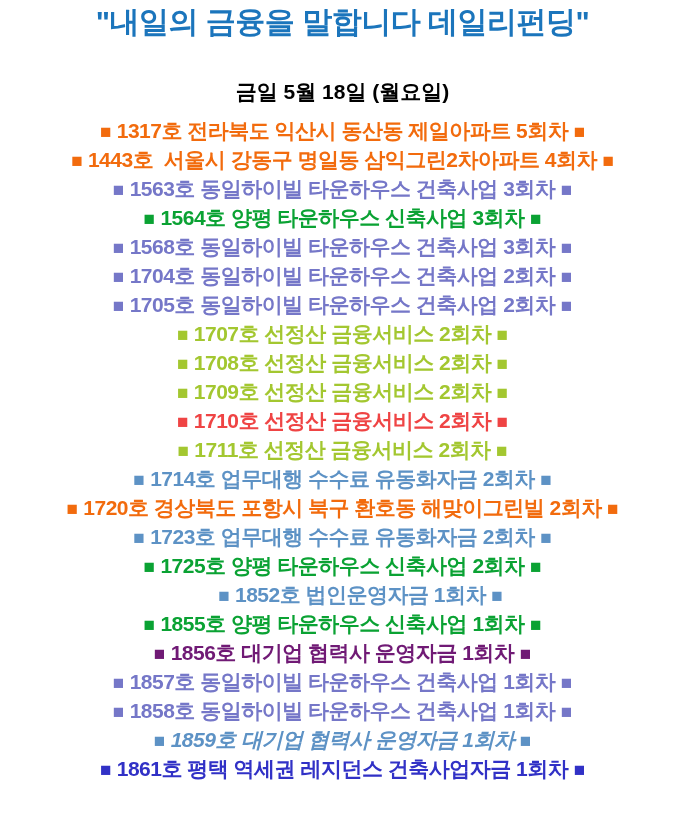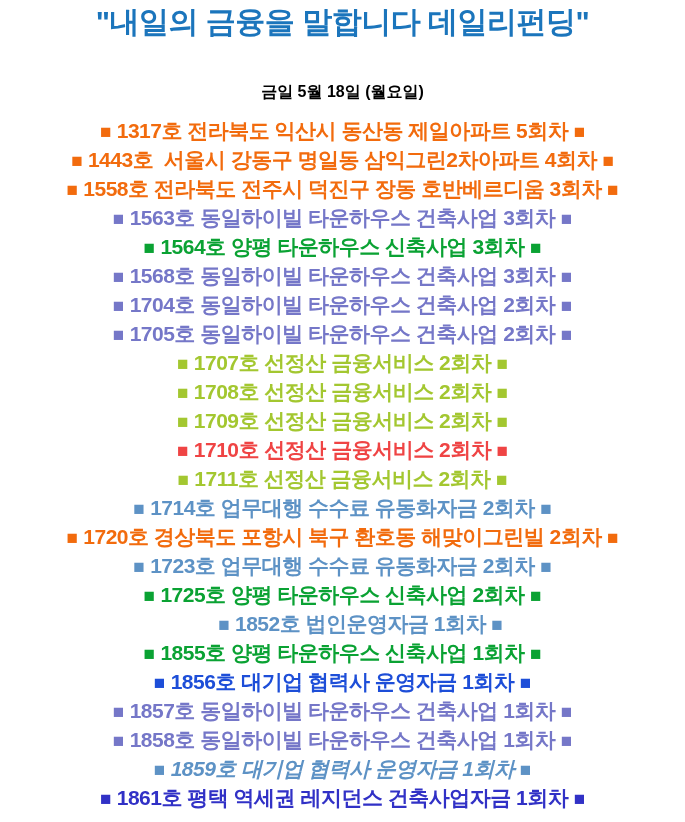--- a/index.html
+++ b/index.html
@@ -23,21 +23,21 @@
   .title {
     padding-top: 5px;
     font-size: 30px;
     line-height: 34px;
     font-weight: bold;
     letter-spacing: -0.5px;
     white-space: pre-wrap;
   }
   .date {
     margin-top: 44px;
-    font-size: 16px;
+    font-size: 21px;
     line-height: 18px;
     font-weight: bold;
     color: #000000;
     white-space: pre-wrap;
   }
   .list {
     margin-top: 16px;
   }
   .row {
     font-size: 21px;
@@ -53,36 +53,35 @@
 </style>
 </head>
 <body>
 
 <div class="page">
   <div class="title" style="color: rgb(27, 117, 188);">"내일의 금융을 말합니다 데일리펀딩"</div>
   <div class="date" style="color: rgb(0, 0, 0);">금일 5월 18일 (월요일)</div>
   <div class="list">
       <div class="row" style="color: rgb(242, 107, 13);"><span class="sq">■</span><span> 1317호 전라북도 익산시 동산동 제일아파트 5회차 </span><span class="sq">■</span></div>
       <div class="row" style="color: rgb(242, 107, 13);"><span class="sq">■</span><span> 1443호  서울시 강동구 명일동 삼익그린2차아파트 4회차 </span><span class="sq">■</span></div>
-      <div class="row" style="color: rgb(242, 107, 13);"><span class="sq">■</span><span> 1558호 전라북도 전주시 덕진구 장동 호반베르디움 3회차 </span><span class="sq">■</span></div>
       <div class="row" style="color: rgb(117, 119, 200);"><span class="sq">■</span><span> 1563호 동일하이빌 타운하우스 건축사업 3회차 </span><span class="sq">■</span></div>
       <div class="row" style="color: rgb(10, 162, 51);"><span class="sq">■</span><span> 1564호 양평 타운하우스 신축사업 3회차 </span><span class="sq">■</span></div>
       <div class="row" style="color: rgb(117, 119, 200);"><span class="sq">■</span><span> 1568호 동일하이빌 타운하우스 건축사업 3회차 </span><span class="sq">■</span></div>
       <div class="row" style="color: rgb(117, 119, 200);"><span class="sq">■</span><span> 1704호 동일하이빌 타운하우스 건축사업 2회차 </span><span class="sq">■</span></div>
       <div class="row" style="color: rgb(117, 119, 200);"><span class="sq">■</span><span> 1705호 동일하이빌 타운하우스 건축사업 2회차 </span><span class="sq">■</span></div>
       <div class="row" style="color: rgb(163, 199, 48);"><span class="sq">■</span><span> 1707호 선정산 금융서비스 2회차 </span><span class="sq">■</span></div>
       <div class="row" style="color: rgb(163, 199, 48);"><span class="sq">■</span><span> 1708호 선정산 금융서비스 2회차 </span><span class="sq">■</span></div>
       <div class="row" style="color: rgb(163, 199, 48);"><span class="sq">■</span><span> 1709호 선정산 금융서비스 2회차 </span><span class="sq">■</span></div>
       <div class="row" style="color: #ef4444;"><span class="sq">■</span><span> 1710호 선정산 금융서비스 2회차 </span><span class="sq">■</span></div>
       <div class="row" style="color: rgb(163, 199, 48);"><span class="sq">■</span><span> 1711호 선정산 금융서비스 2회차 </span><span class="sq">■</span></div>
       <div class="row" style="color: rgb(93, 146, 197);"><span class="sq">■</span><span> 1714호 업무대행 수수료 유동화자금 2회차 </span><span class="sq">■</span></div>
       <div class="row" style="color: rgb(242, 107, 13);"><span class="sq">■</span><span> 1720호 경상북도 포항시 북구 환호동 해맞이그린빌 2회차 </span><span class="sq">■</span></div>
       <div class="row" style="color: rgb(93, 146, 197);"><span class="sq">■</span><span> 1723호 업무대행 수수료 유동화자금 2회차 </span><span class="sq">■</span></div>
       <div class="row" style="color: rgb(10, 162, 51);"><span class="sq">■</span><span> 1725호 양평 타운하우스 신축사업 2회차 </span><span class="sq">■</span></div>
       <div class="row" style="color: rgb(93, 146, 197); margin-left: 36px;"><span class="sq">■</span><span> 1852호 법인운영자금 1회차 </span><span class="sq">■</span></div>
       <div class="row" style="color: rgb(10, 162, 51);"><span class="sq">■</span><span> 1855호 양평 타운하우스 신축사업 1회차 </span><span class="sq">■</span></div>
-      <div class="row" style="color: #1d4ed8;"><span class="sq">■</span><span> 1856호 대기업 협력사 운영자금 1회차 </span><span class="sq">■</span></div>
+      <div class="row" style="color: #701a75;"><span class="sq">■</span><span> 1856호 대기업 협력사 운영자금 1회차 </span><span class="sq">■</span></div>
       <div class="row" style="color: rgb(117, 119, 200);"><span class="sq">■</span><span> 1857호 동일하이빌 타운하우스 건축사업 1회차 </span><span class="sq">■</span></div>
       <div class="row" style="color: rgb(117, 119, 200);"><span class="sq">■</span><span> 1858호 동일하이빌 타운하우스 건축사업 1회차 </span><span class="sq">■</span></div>
       <div class="row" style="color: rgb(93, 146, 197); font-style: italic;"><span class="sq">■</span><span> 1859호 대기업 협력사 운영자금 1회차 </span><span class="sq">■</span></div>
       <div class="row" style="color: rgb(49, 49, 198);"><span class="sq">■</span><span> 1861호 평택 역세권 레지던스 건축사업자금 1회차 </span><span class="sq">■</span></div>
     </div>
 </div>
 
 </body></html>

